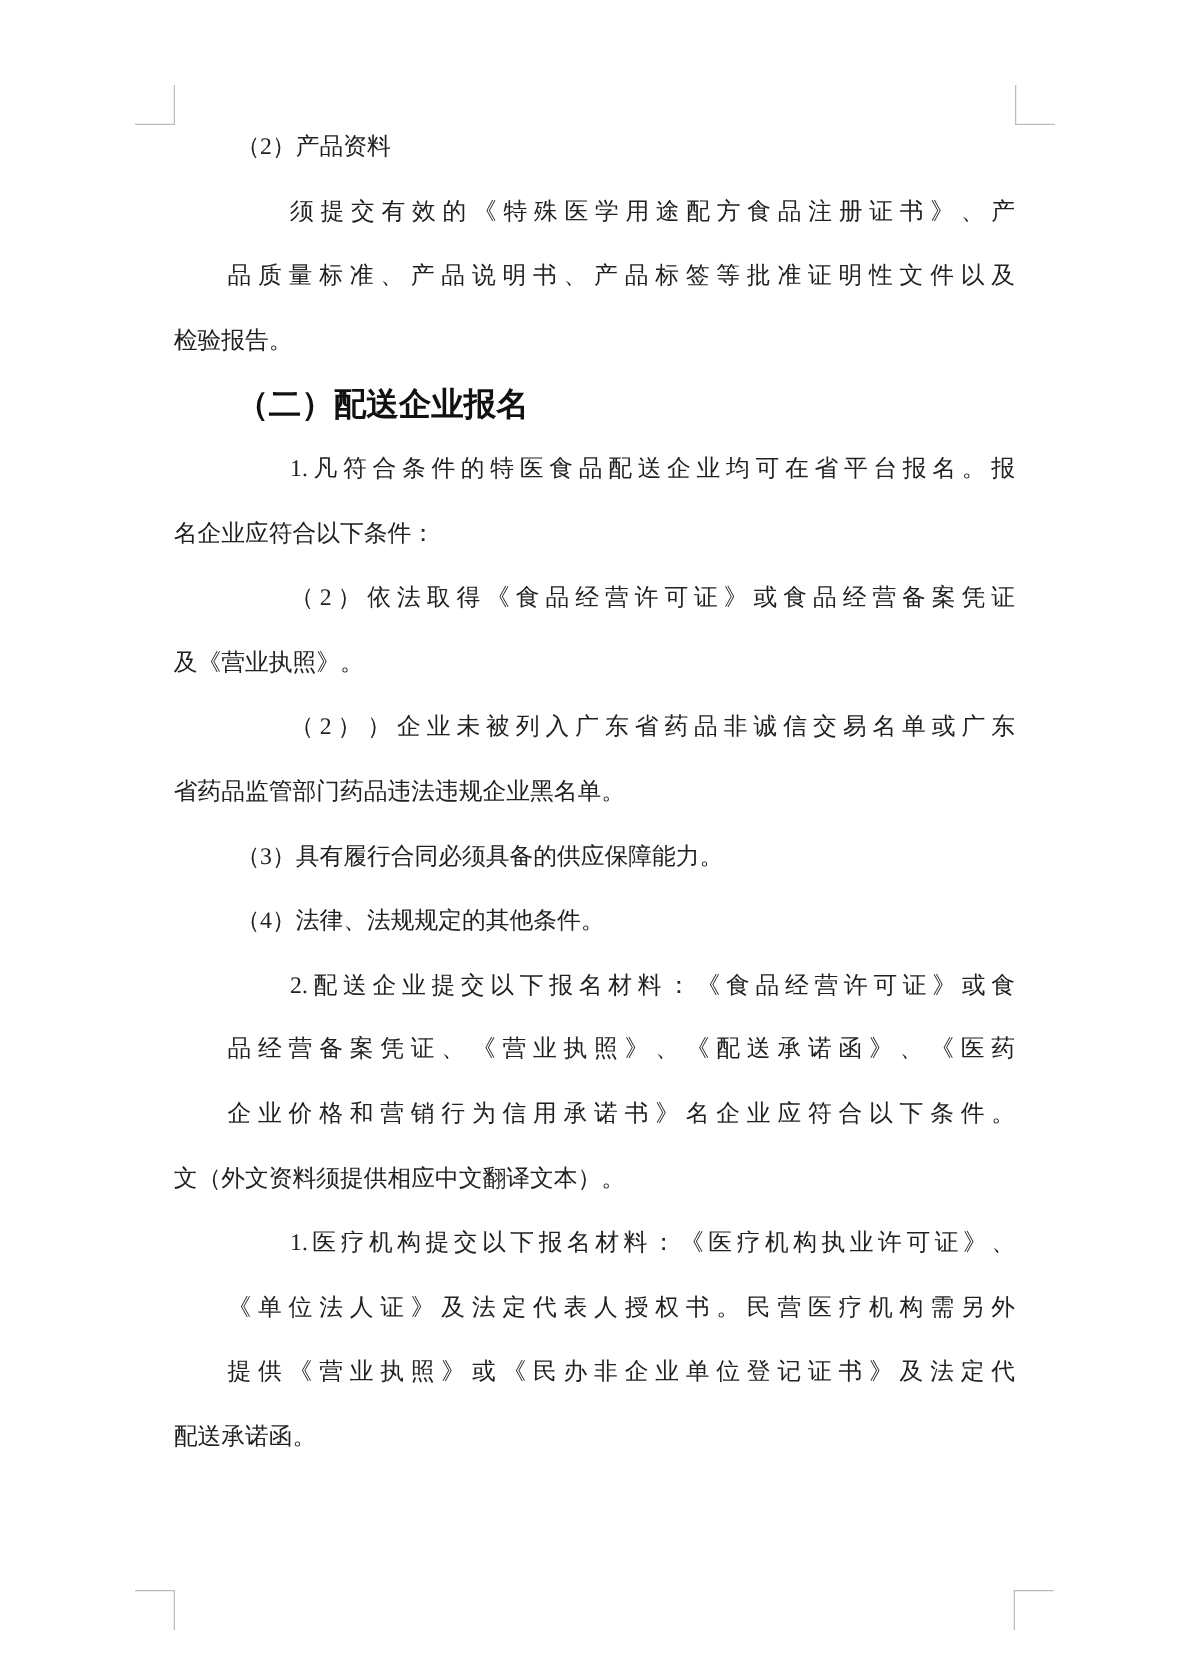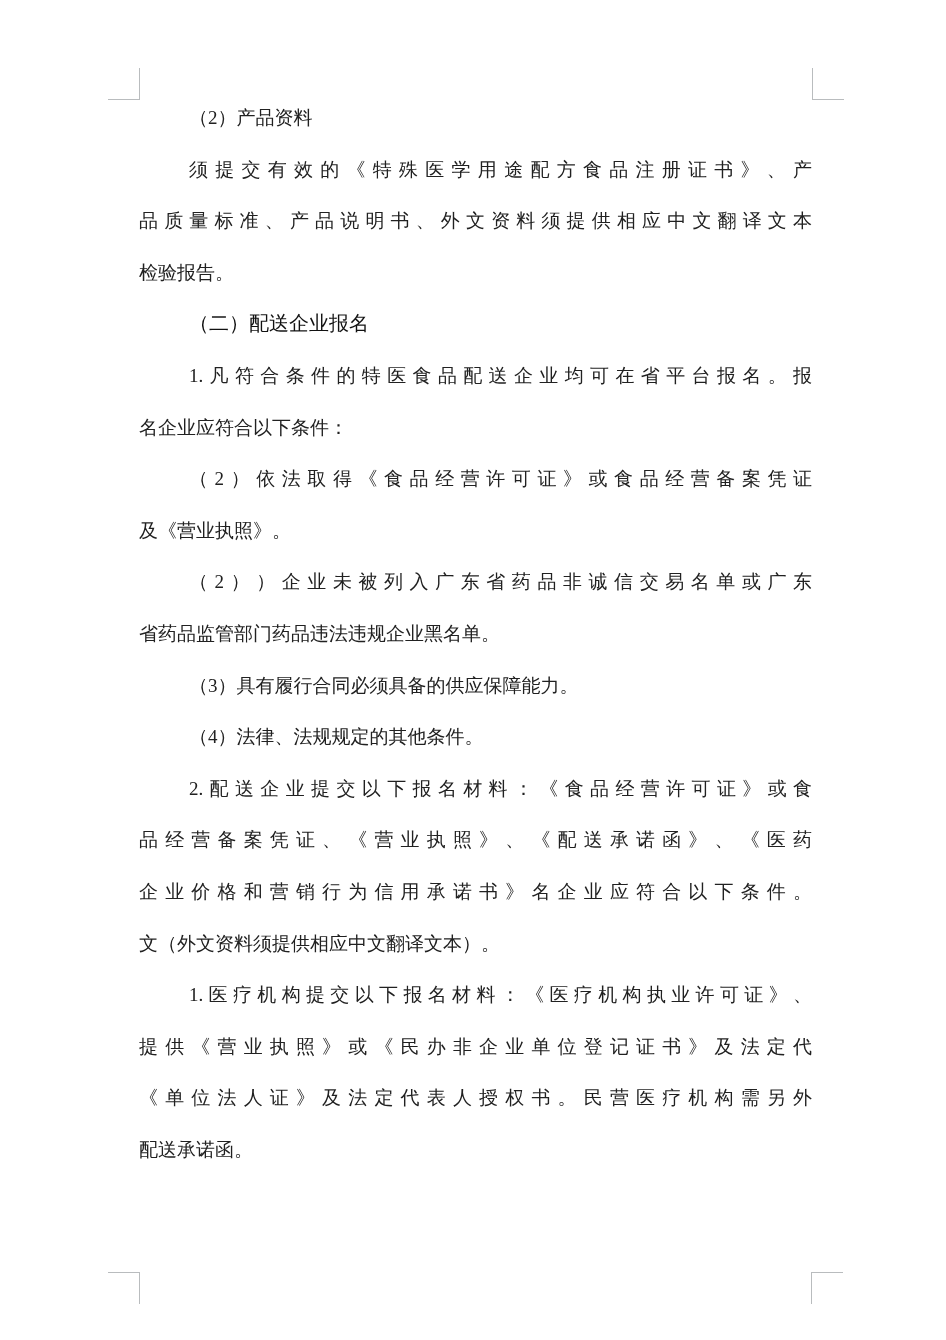--- a/index.html
+++ b/index.html
@@ -39,58 +39,59 @@
     color: #212121;
     white-space: nowrap;
     text-align: left;
   }
   
   .line.jfull {
     text-align: justify;
     text-align-last: justify;
     text-justify: inter-character;
     white-space: normal;
+    margin-left: 43px;
   }
   
   .line.indent {
     padding-left: 50px;
   }
   .line.heading {
-    font-weight: normal;
-    font-size: 20px;
+    font-weight: bold;
+    font-size: 26px;
     color: #111111;
   }
 </style>
 </head>
 <body>
 
 <div class="canvas">
 
   <div class="mark tl"></div>
   <div class="mark tr"></div>
   <div class="mark bl"></div>
   <div class="mark br"></div>
 
   <div class="doc">
     <div class="line indent">（2）产品资料</div>
     <div class="line indent jfull">须提交有效的《特殊医学用途配方食品注册证书》、产</div>
-    <div class="line jfull">品质量标准、产品说明书、外文资料须提供相应中文翻译文本</div>
+    <div class="line jfull">品质量标准、产品说明书、产品标签等批准证明性文件以及</div>
     <div class="line">检验报告。</div>
     <div class="line indent heading">（二）配送企业报名</div>
     <div class="line indent jfull">1.凡符合条件的特医食品配送企业均可在省平台报名。报</div>
     <div class="line">名企业应符合以下条件：</div>
     <div class="line indent jfull">（2）依法取得《食品经营许可证》或食品经营备案凭证</div>
     <div class="line">及《营业执照》。</div>
     <div class="line indent jfull">（2））企业未被列入广东省药品非诚信交易名单或广东</div>
     <div class="line">省药品监管部门药品违法违规企业黑名单。</div>
     <div class="line indent">（3）具有履行合同必须具备的供应保障能力。</div>
     <div class="line indent">（4）法律、法规规定的其他条件。</div>
     <div class="line indent jfull">2.配送企业提交以下报名材料：《食品经营许可证》或食</div>
     <div class="line jfull">品经营备案凭证、《营业执照》、《配送承诺函》、《医药</div>
     <div class="line jfull">企业价格和营销行为信用承诺书》名企业应符合以下条件。</div>
     <div class="line">文（外文资料须提供相应中文翻译文本）。</div>
     <div class="line indent jfull">1.医疗机构提交以下报名材料：《医疗机构执业许可证》、</div>
+    <div class="line jfull">《单位法人证》及法定代表人授权书。民营医疗机构需另外</div>
     <div class="line jfull">提供《营业执照》或《民办非企业单位登记证书》及法定代</div>
-    <div class="line jfull">《单位法人证》及法定代表人授权书。民营医疗机构需另外</div>
     <div class="line">配送承诺函。</div>
   </div>
 
 </div>
 
 </body></html>

